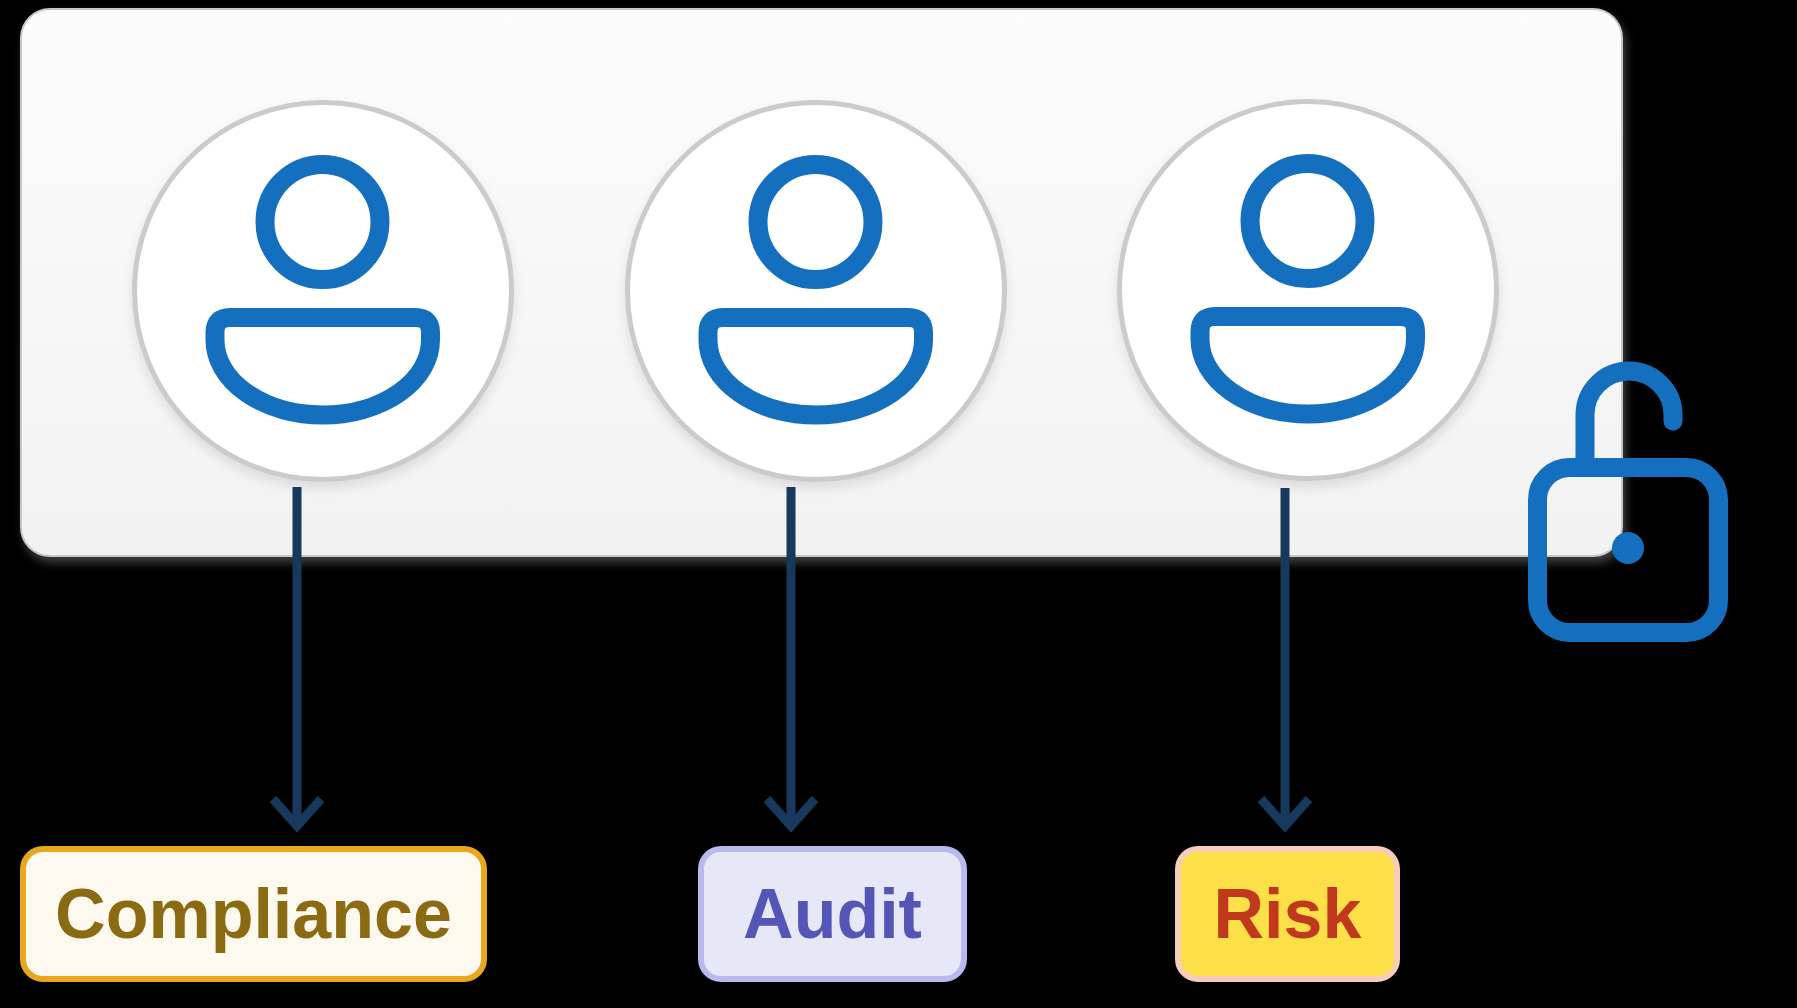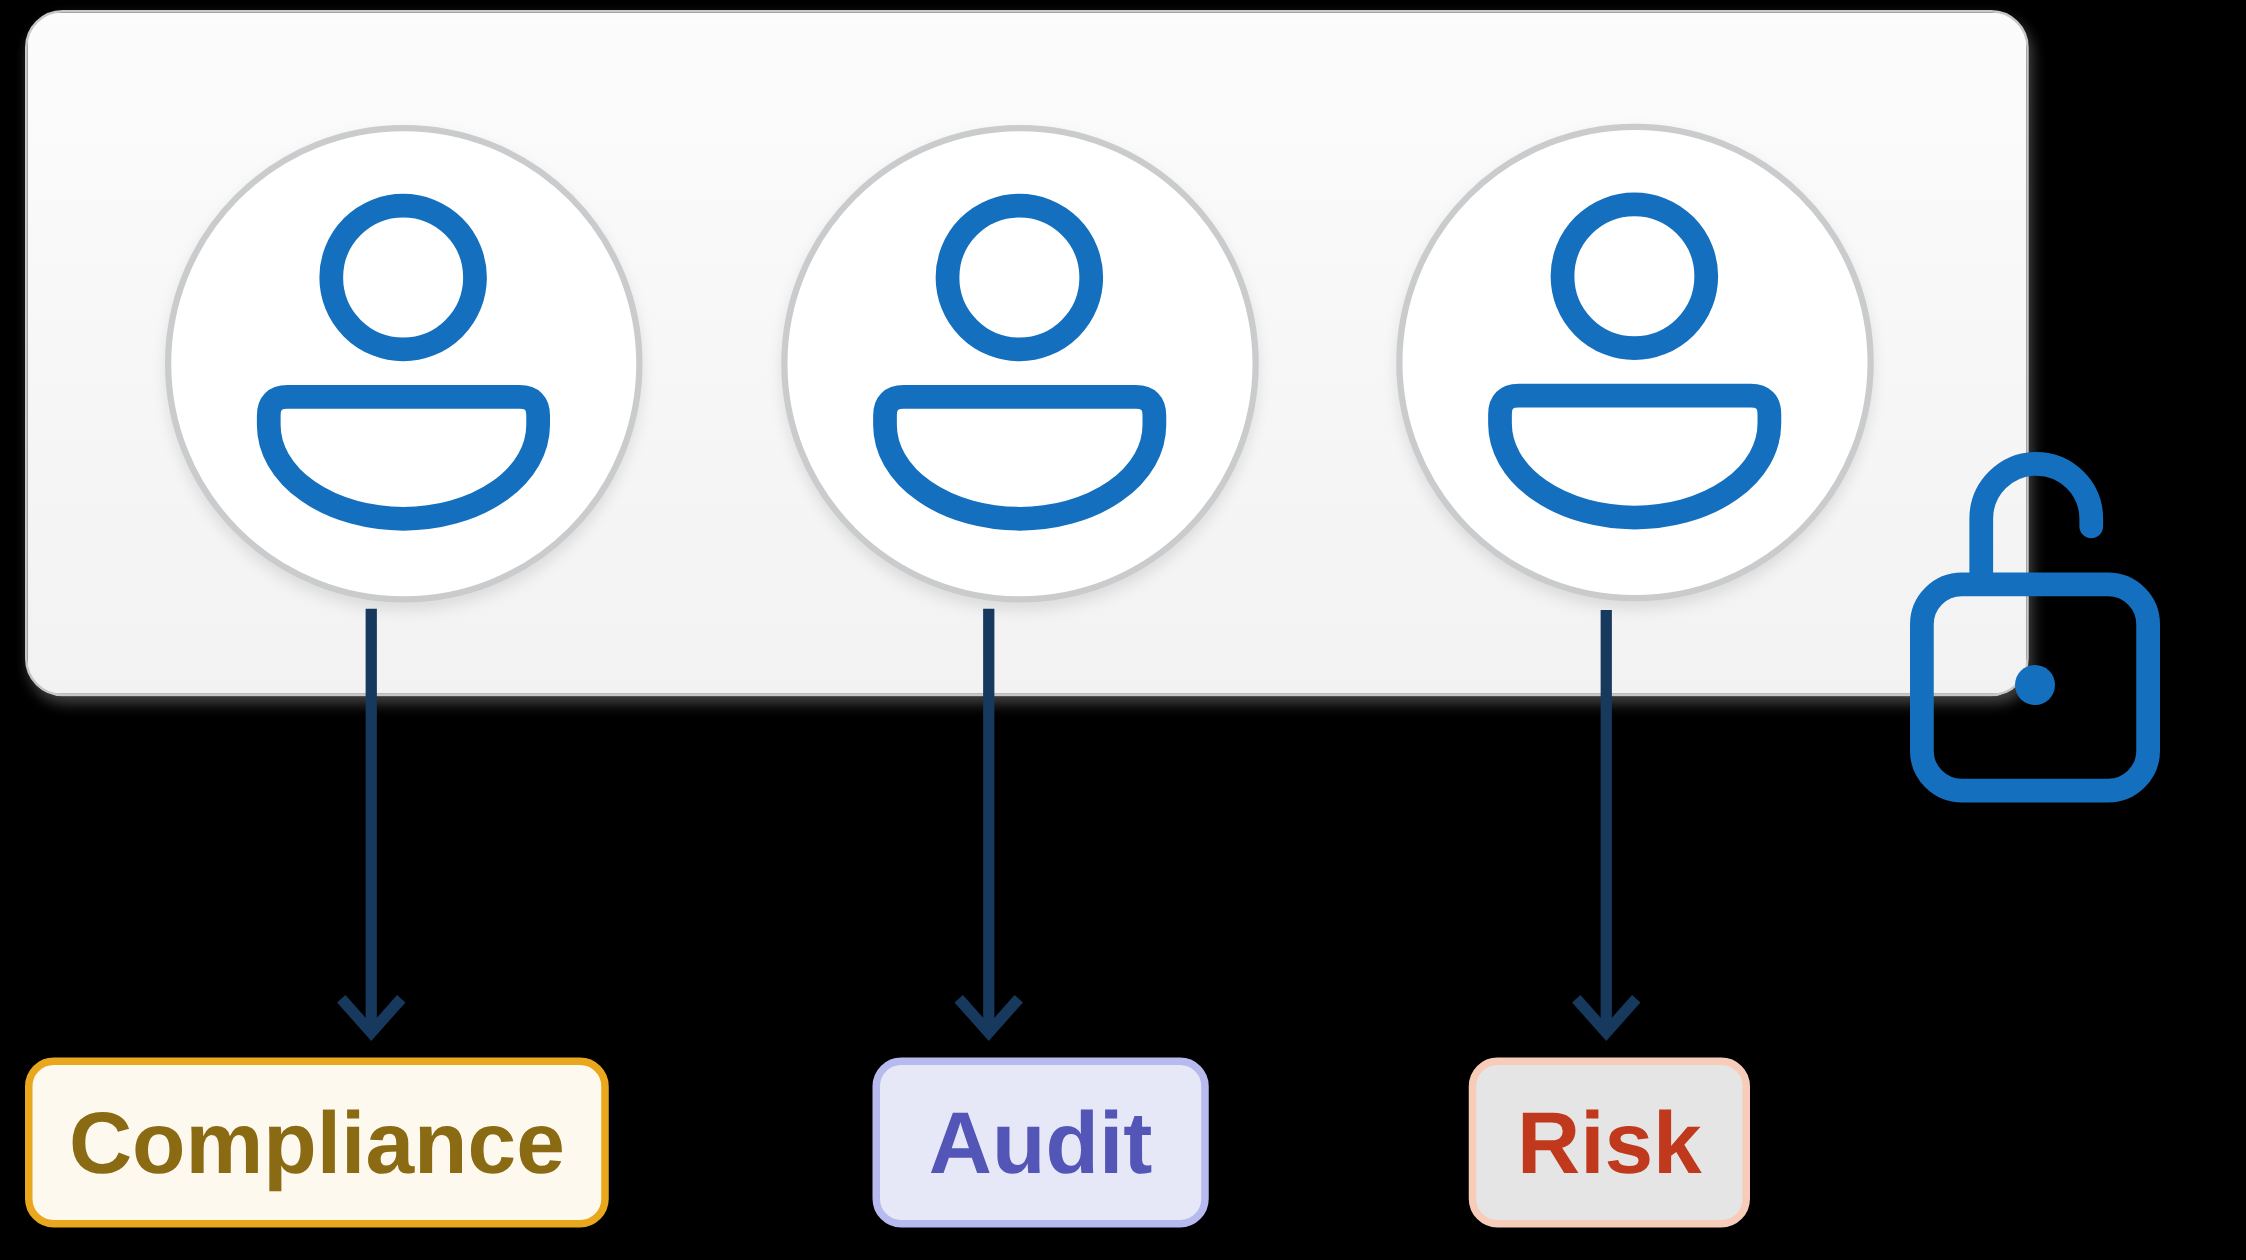--- a/index.html
+++ b/index.html
@@ -98,17 +98,17 @@
   </svg>
 
   <div class="label-box label-0" style="background: rgb(253, 249, 238); border-color: rgb(233, 167, 30); color: rgb(138, 106, 18);">
     <span>Compliance</span>
   </div>
 
   <div class="label-box label-1" style="background: rgb(230, 232, 248); border-color: rgb(183, 186, 238); color: rgb(83, 85, 183);">
     <span>Audit</span>
   </div>
 
-  <div class="label-box label-2" style="background: #e5e5e5; border-color: rgb(247, 205, 185); color: rgb(192, 57, 29);">
+  <div class="label-box label-2" style="background: #fde047; border-color: rgb(247, 205, 185); color: rgb(192, 57, 29);">
     <span>Risk</span>
   </div>
 
 </div>
 
 </body></html>

